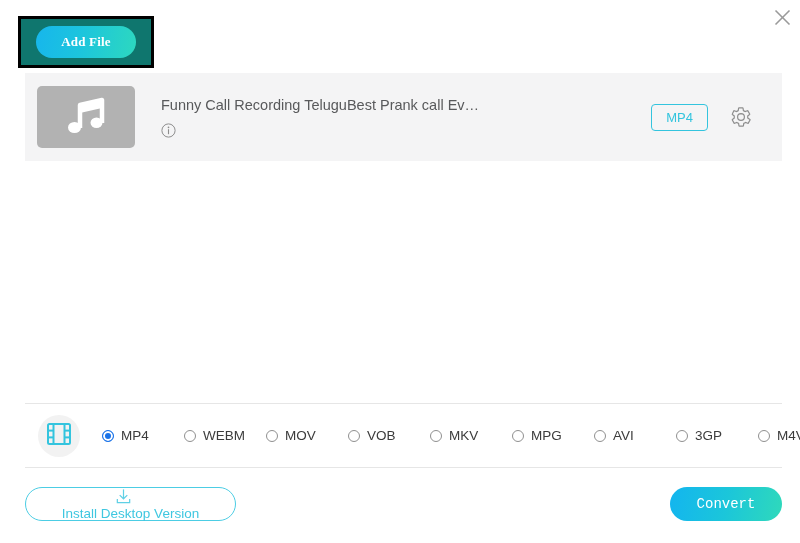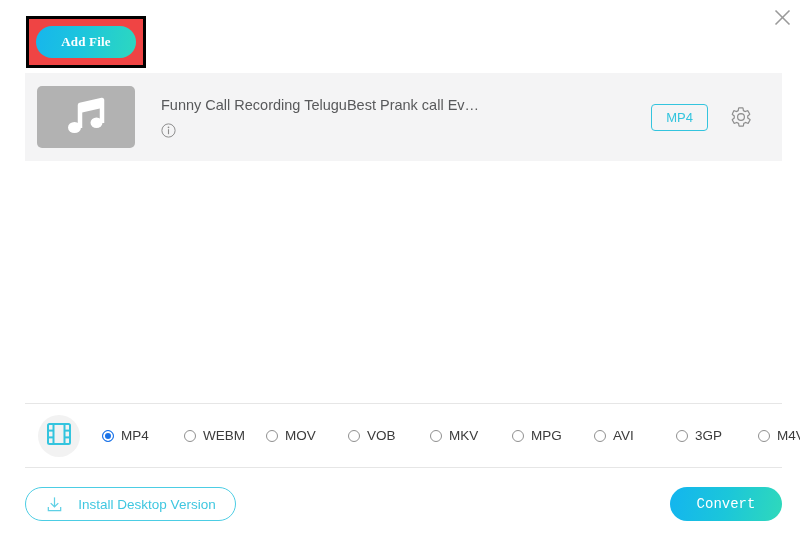--- a/index.html
+++ b/index.html
@@ -28,28 +28,27 @@
     justify-content: center;
     cursor: pointer;
   }
   .close-btn svg { display: block; }
 
   
   .addfile-wrap {
     position: absolute;
     left: 18px;
     top: 16px;
-    width: 120px;
+    width: 136px;
     height: 52px;
     border: 3px solid #000000;
-    background: #ef4444;
-    display: flex;
-    align-items: center;
-    justify-content: center;
-    margin-left: 8px;
+    background: #0f766e;
+    display: flex;
+    align-items: center;
+    justify-content: center;
   }
   .addfile-btn {
     width: 100px;
     height: 32px;
     border-radius: 17px;
     background: linear-gradient(100deg, #17b6ec 0%, #1cc5dd 45%, #2dd8bf 100%);
     color: #ffffff;
     font-size: 13px;
     font-weight: bold;
     font-family: "Liberation Serif", serif;
@@ -189,20 +188,21 @@
     height: 34px;
     border: 1px solid #4ccde4;
     border-radius: 18px;
     background: #ffffff;
     display: flex;
     align-items: center;
     justify-content: center;
     cursor: pointer;
     color: #3fc7e0;
     font-size: 13.5px;
+    flex-direction: column;
   }
   .install-btn .dl { margin-right: 14px; display: flex; align-items: center; }
 
   .convert-btn {
     position: absolute;
     right: 18px;
     top: 487px;
     width: 112px;
     height: 34px;
     border-radius: 18px;

